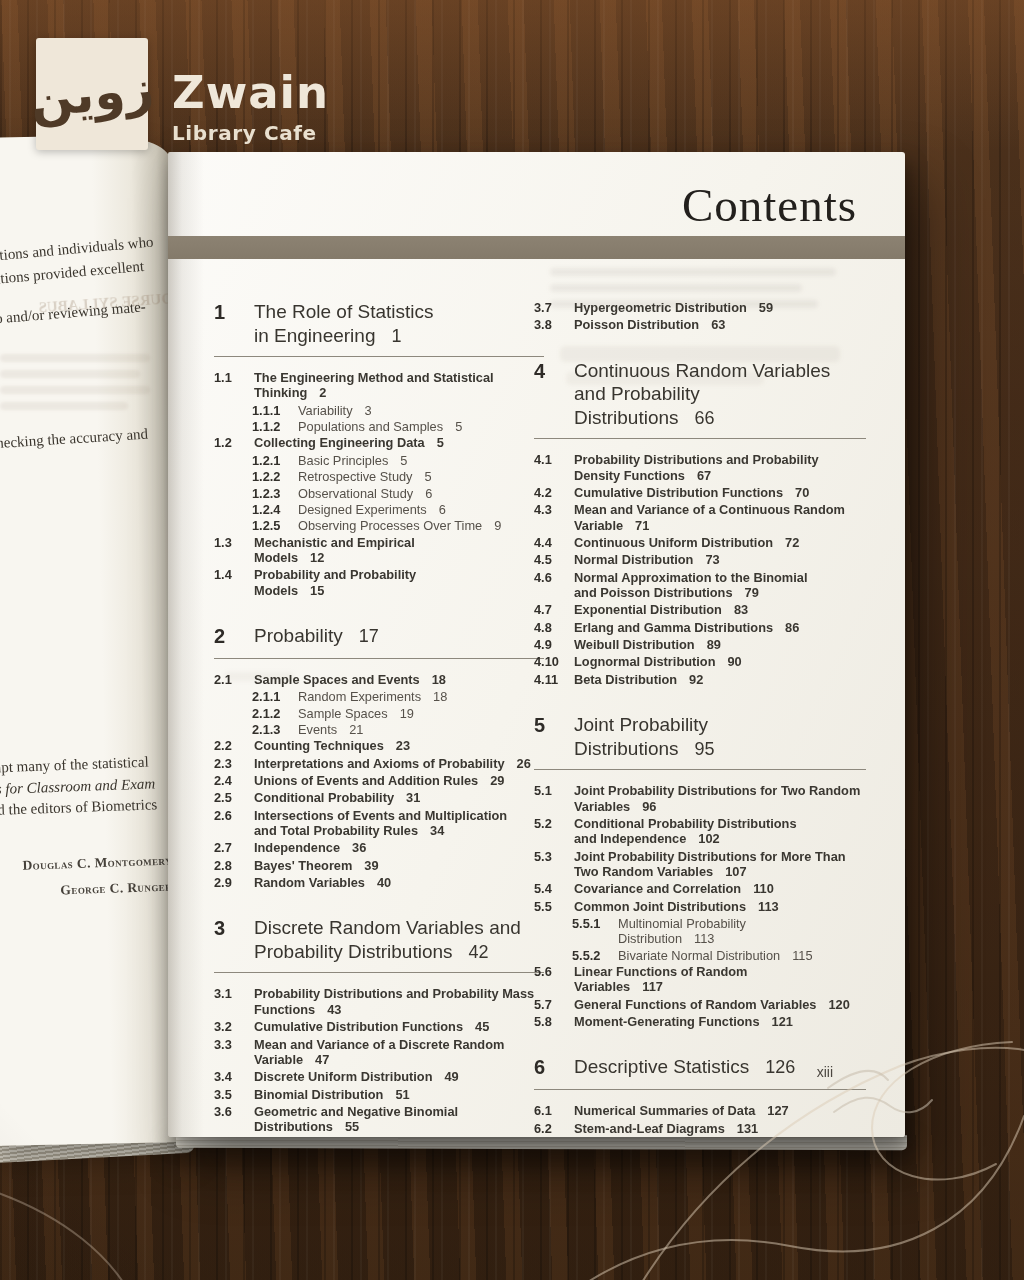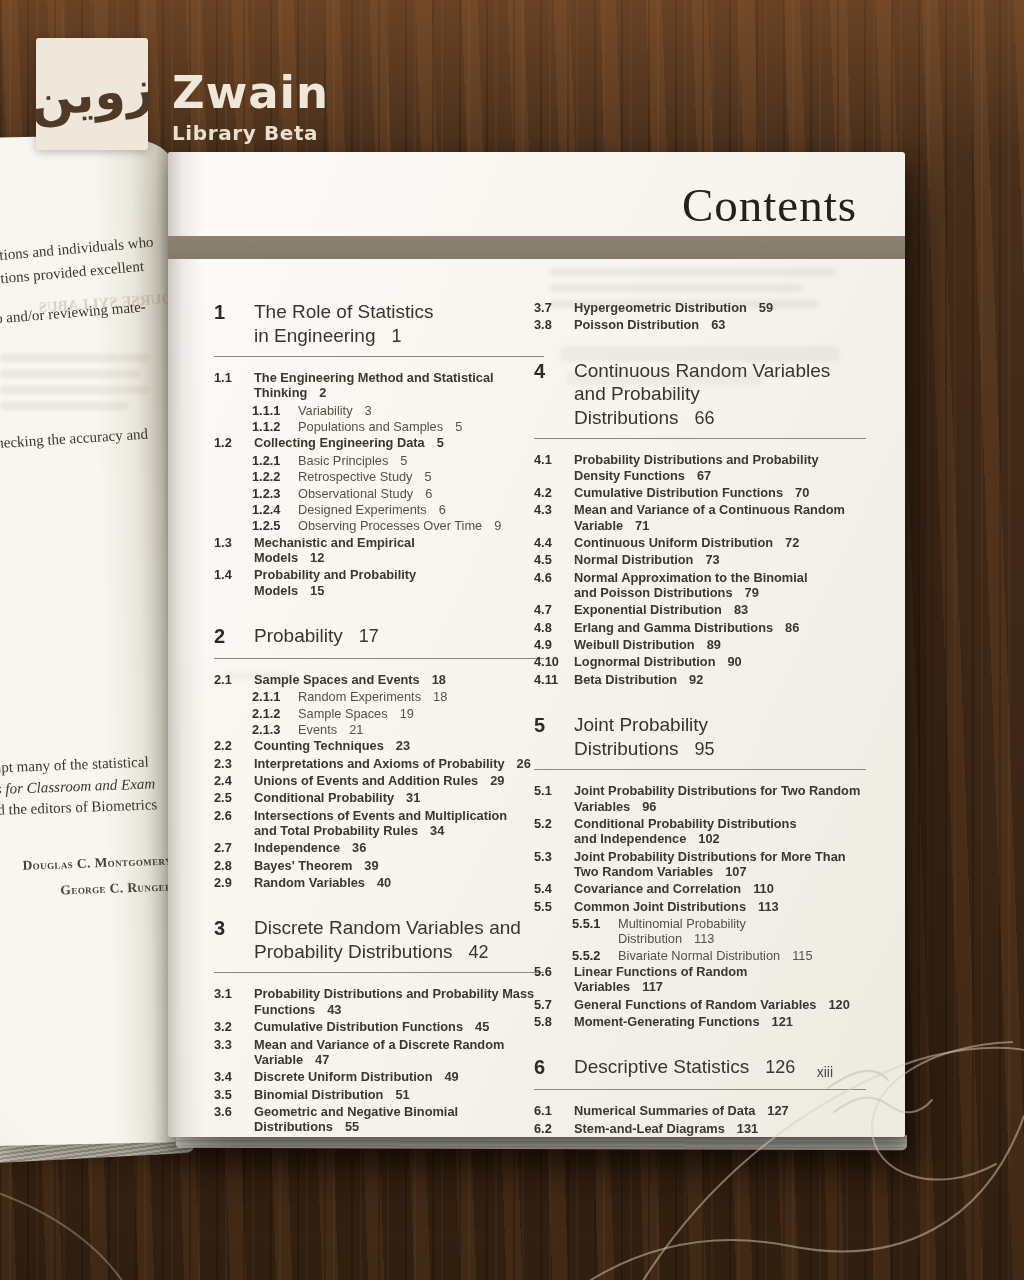--- a/index.html
+++ b/index.html
@@ -115,21 +115,21 @@
 <body>
 
 <div class="wood-sheen"></div>
 
 <div class="logo">
   <div class="logo-mark">
     <span class="logo-arabic">زوين</span>
   </div>
   <div class="logo-text">
     <span class="logo-brand">Zwain</span>
-    <span class="logo-sub">Library Beta</span>
+    <span class="logo-sub">Library Cafe</span>
   </div>
 </div>
 
 <div class="page-left"></div>
 <div class="page-stack-left"></div>
 <div id="lp-frags">
     <div class="lp-frag">ganizations and individuals who</div>
     <div class="lp-frag">ious editions provided excellent</div>
     <div class="lp-frag">uting to and/or reviewing mate-</div>
     <div class="lp-frag">ce in checking the accuracy and</div>

